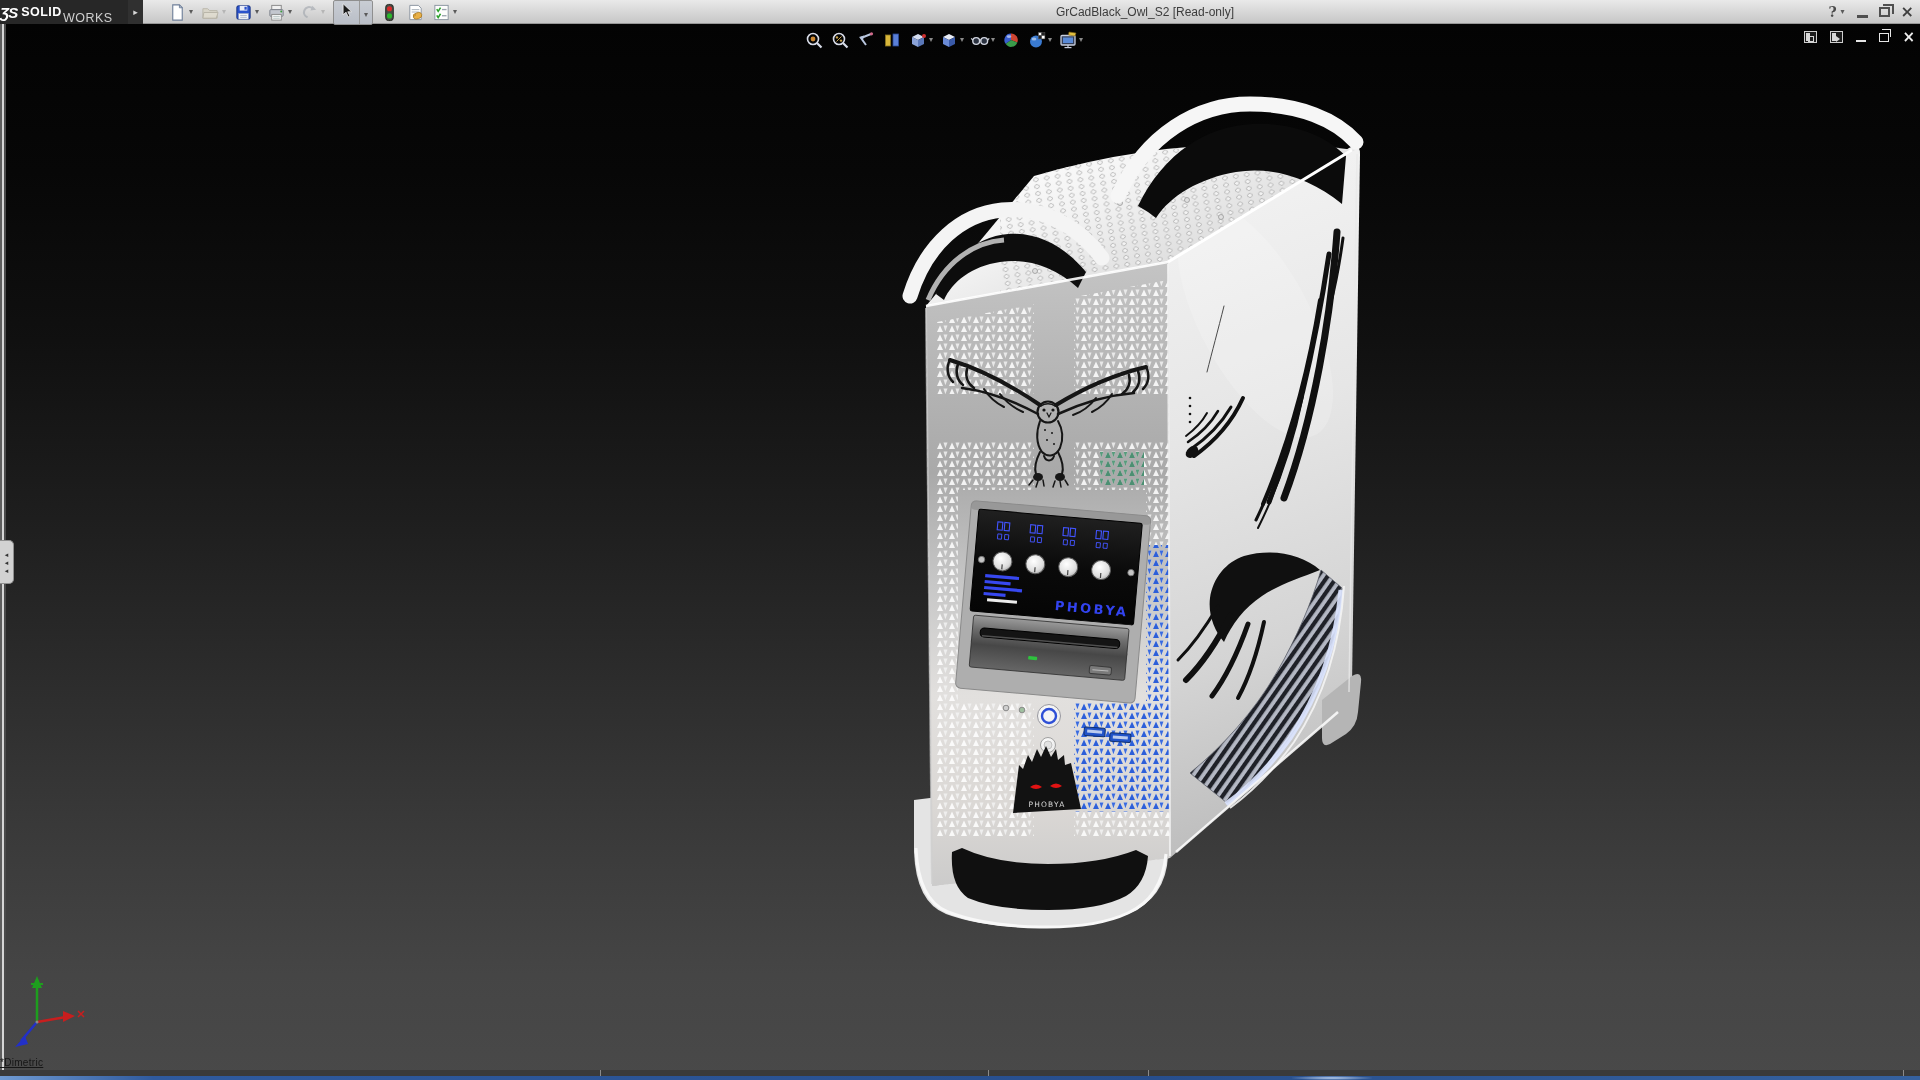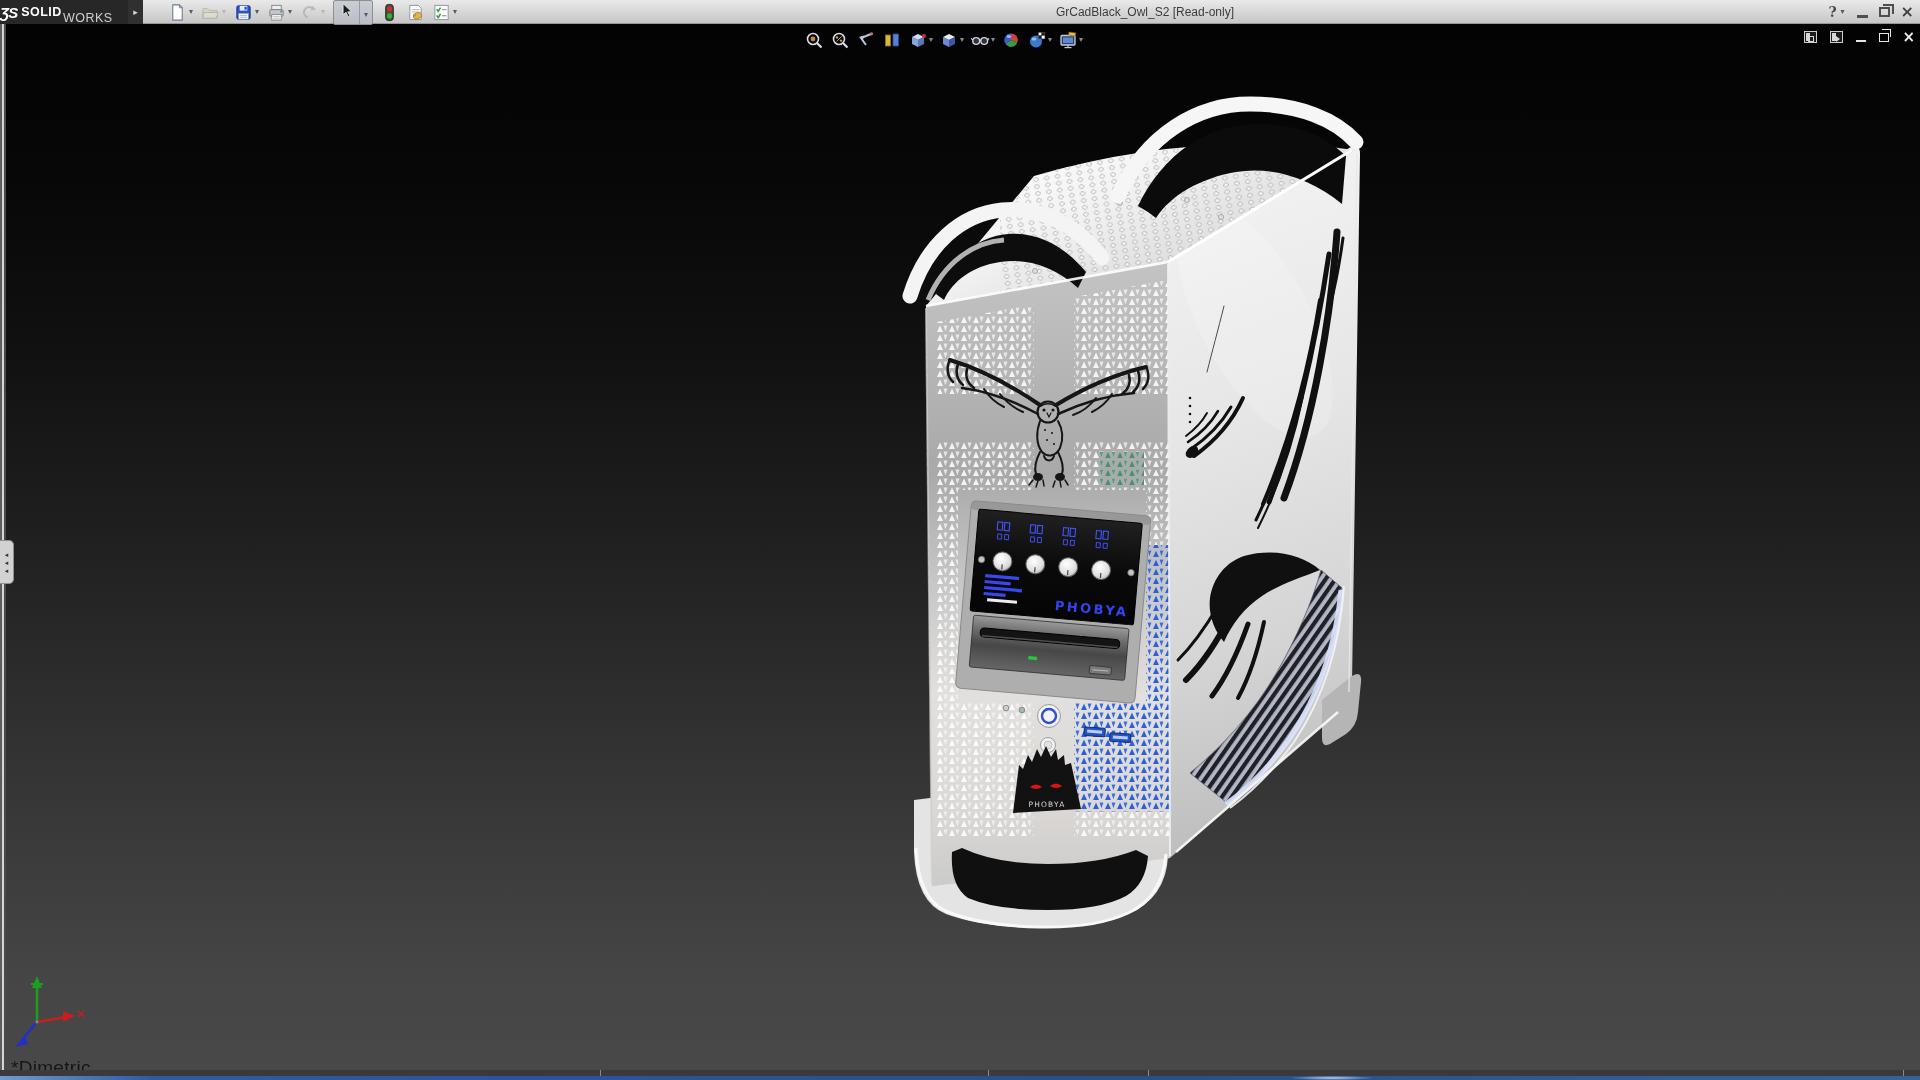--- a/index.html
+++ b/index.html
@@ -65,21 +65,21 @@
     border:1.5px solid #e6e6e6; border-bottom:none; border-left:none; }
   .doc-close { font-size:15px; font-weight:bold; color:#efefef; line-height:14px; font-family:"DejaVu Sans",sans-serif; }
 
   
   .splitter-tab { position:absolute; left:0; top:516px; width:14px; height:44px; background:#d2d2d2;
     border:1px solid #8f8f8f; border-left:none; border-radius:0 5px 5px 0;
     display:flex; flex-direction:column; align-items:center; justify-content:center; gap:1px; cursor:pointer; }
   .splitter-tab span { font-size:7px; color:#333; line-height:7px; }
 
   
-  .view-label { position:absolute; left:11px; top:1033px; font-size:19px; color:#161616; letter-spacing:.3px; }
+  .view-label { position:absolute; left:0; top:1033px; font-size:10px; color:#161616; letter-spacing:.3px;text-decoration:underline; }
   .status-strip { position:absolute; left:0; bottom:4px; width:1920px; height:6px; background:#3a3a3a; }
   .status-strip .div { position:absolute; top:0; width:1px; height:6px; background:#8a8a8a; }
   .taskbar-line { position:absolute; left:0; bottom:0; width:1920px; height:4px;
     background:linear-gradient(90deg,#6f9ad2 0%,#2f5a9e 8%,#274e8d 60%,#35619f 100%); }
   .taskbar-glow { position:absolute; left:1292px; bottom:0; width:80px; height:4px;
     background:radial-gradient(ellipse at center,#bcd2f2 0%,rgba(90,130,190,0) 75%); }
 </style>
 </head>
 <body>
 

